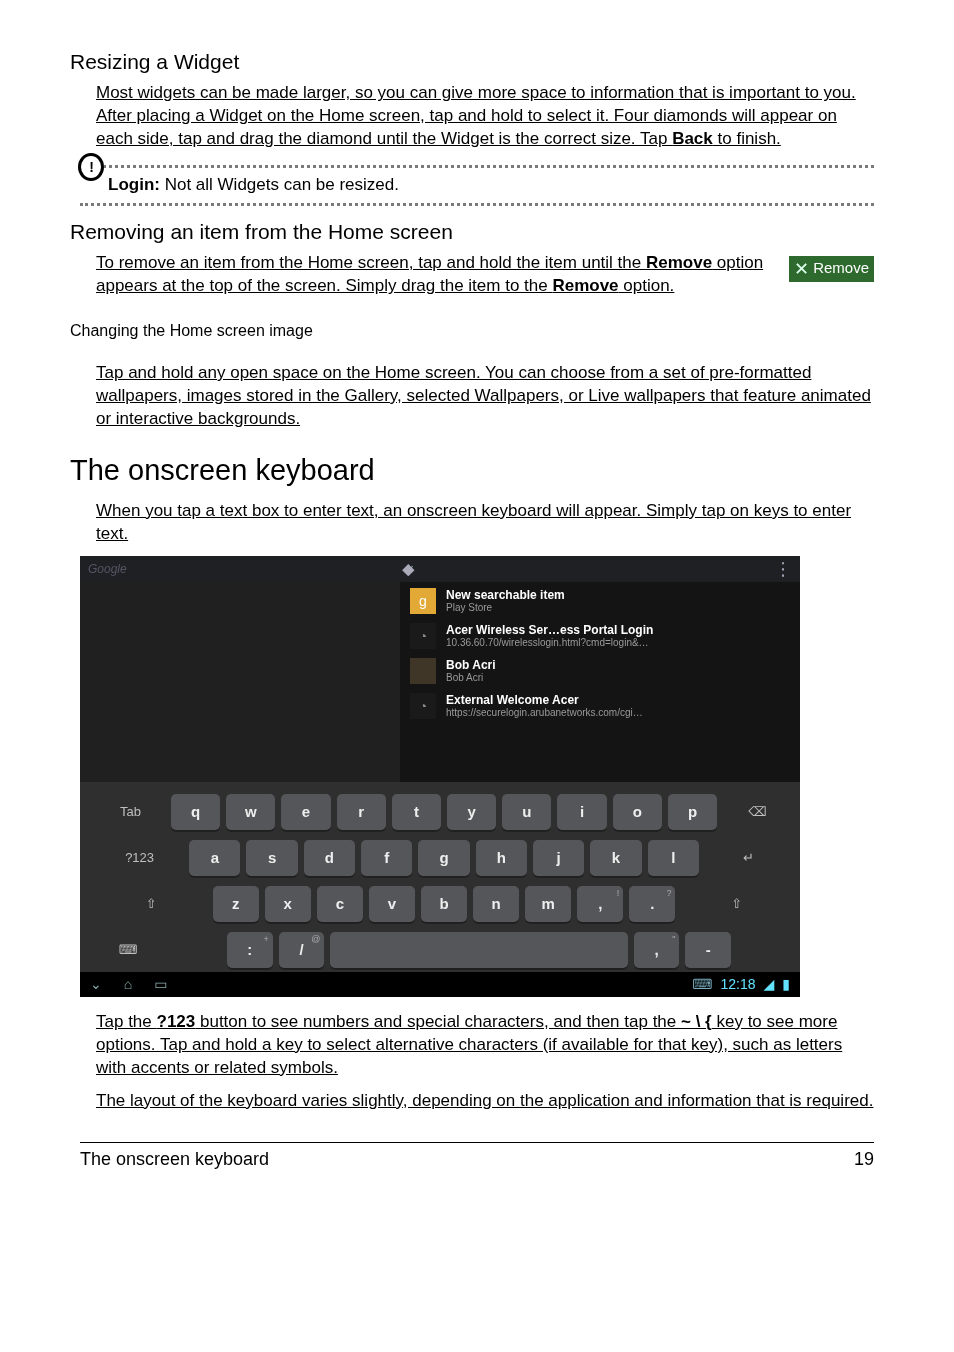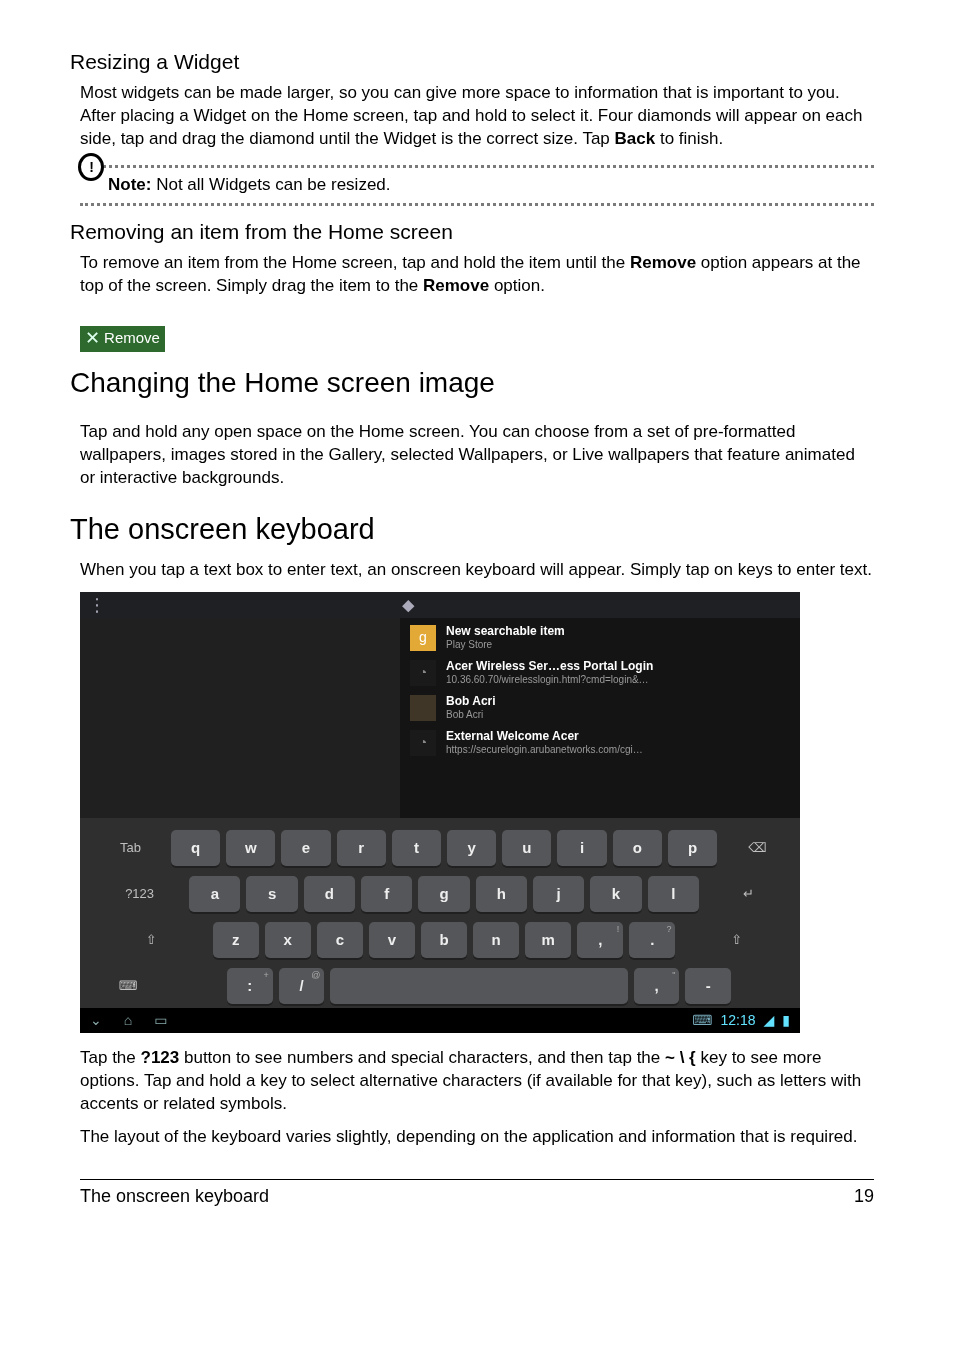--- a/index.html
+++ b/index.html
@@ -6,23 +6,23 @@
     font-family: Arial, Helvetica, sans-serif;
     font-size: 17px;
     color: #000;
     margin: 0;
     padding: 40px 80px 30px 80px;
     width: 954px;
     box-sizing: border-box;
     line-height: 1.35;
   }
   h1 { font-size: 29px; font-weight: normal; margin: 20px 0 10px -10px; }
-  h2 { font-size: 28px; font-weight: normal; margin: 12px 0 20px -10px; }
+  h2 { font-size: 16px; font-weight: normal; margin: 12px 0 20px -10px; }
   h3 { font-size: 21px; font-weight: normal; margin: 8px 0 6px -10px; }
-  p.body { margin: 6px 0 10px 0; }
+  p.body { margin: 6px 0 10px 16px; text-decoration: underline; }
 
   .note-block {
     position: relative;
     border-top: 3px dotted #7a7a7a;
     border-bottom: 3px dotted #7a7a7a;
     margin: 14px 0 12px 0;
     padding: 6px 0 6px 28px;
   }
   .note-icon {
     position: absolute;
@@ -41,21 +41,21 @@
     border: 3.5px solid #000;
     border-radius: 50%;
     width: 22px;
     height: 22px;
     display: flex;
     align-items: center;
     justify-content: center;
     letter-spacing: -1px;
   }
 
-  .remove-row { display: flex; align-items: flex-start; gap: 14px; flex-direction: column; }
+  .remove-row { display: flex; align-items: flex-start; gap: 14px; }
   .remove-row p { flex: 1; margin-top: 0; }
   .remove-btn {
     background: #2e6a2e;
     color: #fff;
     font-size: 15px;
     padding: 2px 5px 3px 5px;
     display: inline-flex;
     align-items: center;
     gap: 4px;
     margin-top: 4px;
@@ -171,21 +171,21 @@
 
 <h3>Resizing a Widget</h3>
 <p class="body">
   <span>Most widgets can be made larger, so you can give more space to information that is important to you. After placing a Widget on the Home screen, tap and hold to select it. Four diamonds will appear on each side, tap and drag the diamond until the Widget is the correct size. Tap </span><b>Back</b><span> to finish.</span>
 </p>
 
 <div class="note-block">
   <div class="note-icon">
       <div class="note-circle">!</div>
     </div>
-  <span><b>Note:</b><span> Not all Widgets can be resized.</span></span>
+  <span><b>Login:</b><span> Not all Widgets can be resized.</span></span>
 </div>
 
 <h3>Removing an item from the Home screen</h3>
 <div class="remove-row">
   <p class="body">
     <span>To remove an item from the Home screen, tap and hold the item until the </span><b>Remove</b><span> option appears at the top of the screen. Simply drag the item to the </span><b>Remove</b><span> option.</span>
   </p>
   <div class="remove-btn">
     <span class="x">✕</span>
     <span>Remove</span>
@@ -193,20 +193,24 @@
 </div>
 
 <h2>Changing the Home screen image</h2>
 <p class="body">Tap and hold any open space on the Home screen. You can choose from a set of pre-formatted wallpapers, images stored in the Gallery, selected Wallpapers, or Live wallpapers that feature animated or interactive backgrounds.</p>
 
 <h1>The onscreen keyboard</h1>
 <p class="body">When you tap a text box to enter text, an onscreen keyboard will appear. Simply tap on keys to enter text.</p>
 
 <div class="screenshot">
   <div class="searchbar">
+    <div class="sb-left">
+      <span style="font-style:italic">Google</span>
+      <span style="color:#8aa">×</span>
+    </div>
     <span class="sb-right" style="position:absolute; left:322px;">⬥</span>
     <span class="sb-right">⋮</span>
   </div>
   <div class="suggestions-area">
     <div class="sugg-left"></div>
     <div class="sugg-right" id="sugg-list">
         <div class="sugg">
           <div class="thumb g">g</div>
           <div class="txt">
             <div class="title">New searchable item</div>

